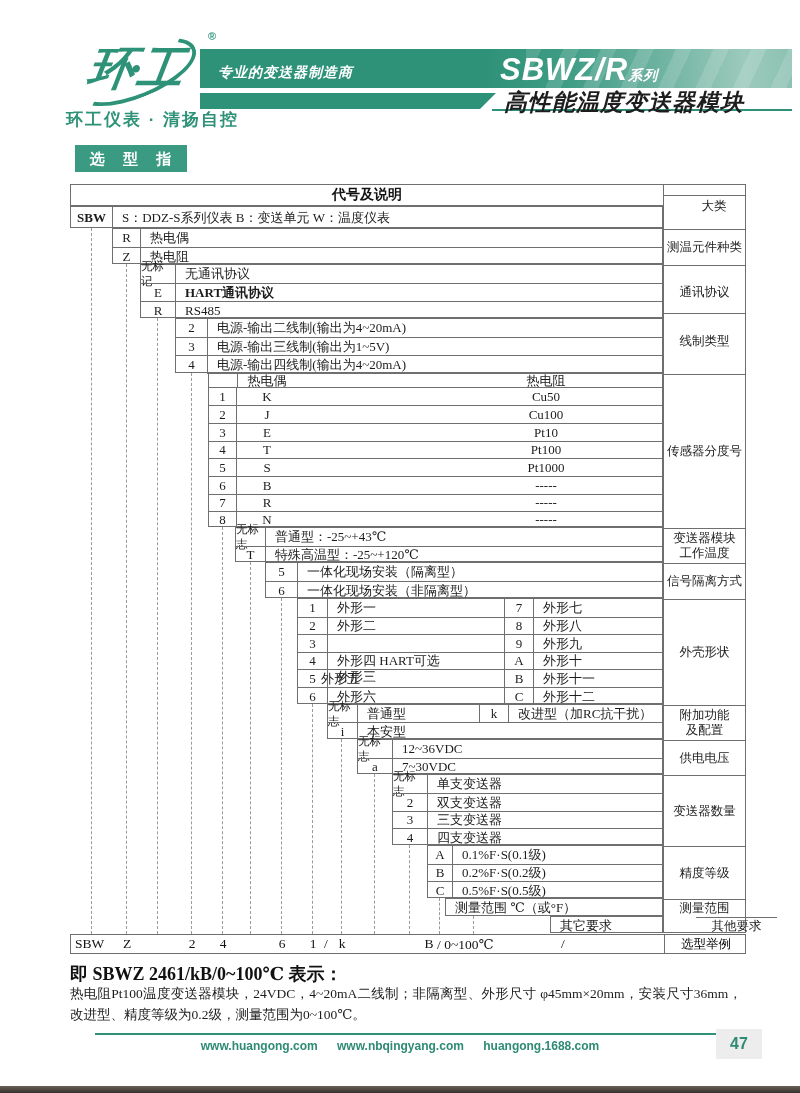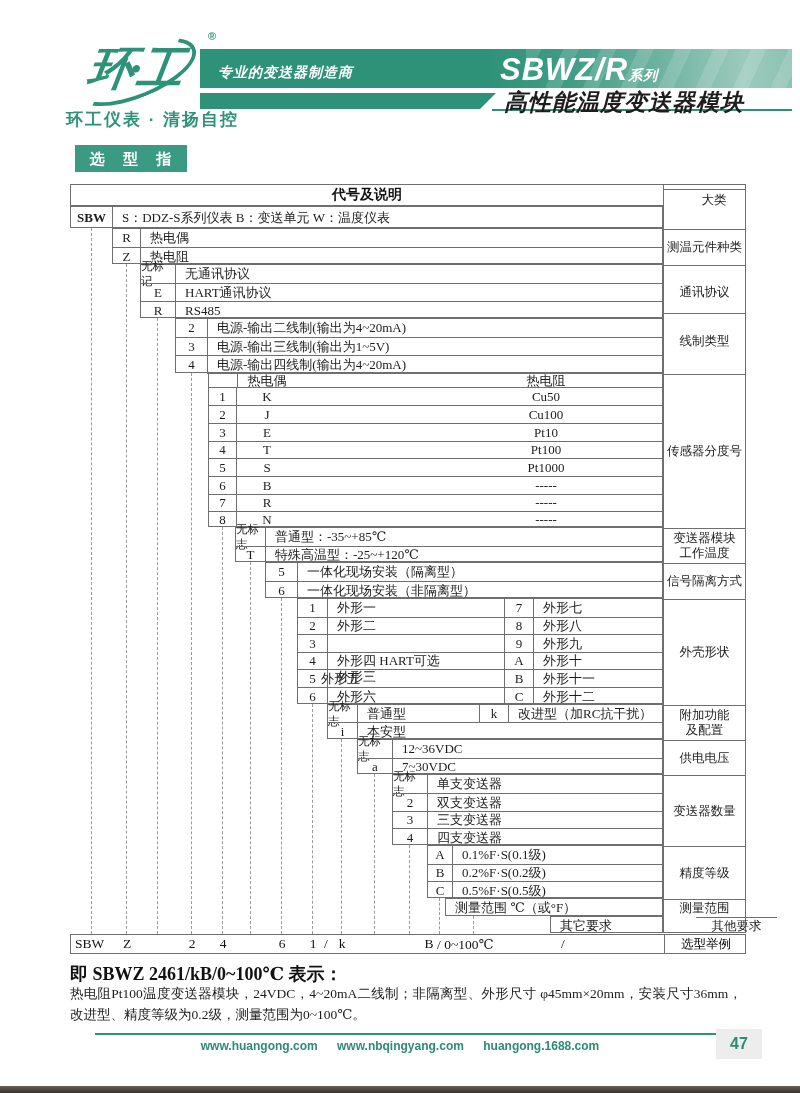--- a/index.html
+++ b/index.html
@@ -128,21 +128,21 @@
           <div class="desc" style="left: 28px; width: 523px;">热电阻</div>
         </div>
       </div>
       <div class="blk" style="left: 140px; top: 264px; width: 523px; height: 54px; background: rgb(255, 255, 255);">
         <div class="row" style="top: 0px; height: 18px;">
           <div class="code cn" style="left: 0px; width: 35px;">无标记</div>
           <div class="desc" style="left: 35px; width: 488px;">无通讯协议</div>
         </div>
         <div class="row mid" style="top: 18px; height: 18px;">
           <div class="code" style="left: 0px; width: 35px;">E</div>
-          <div class="desc" style="left: 35px; width: 488px;">HART通讯协议</div>
+          <div class="desc" style="left: 35px; width: 488px; font-weight: bold;">HART通讯协议</div>
         </div>
         <div class="row mid" style="top: 36px; height: 18px;">
           <div class="code" style="left: 0px; width: 35px;">R</div>
           <div class="desc" style="left: 35px; width: 488px;">RS485</div>
         </div>
       </div>
       <div class="blk" style="left: 175px; top: 318px; width: 488px; height: 55px; background: rgb(255, 255, 255);">
         <div class="row" style="top: 0px; height: 18px;">
           <div class="code" style="left: 0px; width: 32px;">2</div>
           <div class="desc" style="left: 32px; width: 456px;">电源-输出二线制(输出为4~20mA)</div>
@@ -199,21 +199,21 @@
         </div>
         <div class="row mid" style="top: 137px; height: 17px;">
           <div class="code" style="left: 0px; width: 28px;">8</div>
           <div class="ctr" style="left: 58px;">N</div>
           <div class="ctr" style="left: 337px;">-----</div>
         </div>
       </div>
       <div class="blk" style="left: 235px; top: 527px; width: 428px; height: 35px; background: rgb(255, 255, 255);">
         <div class="row" style="top: 0px; height: 18px;">
           <div class="code cn" style="left: 0px; width: 30px;">无标志</div>
-          <div class="desc" style="left: 30px; width: 398px;">普通型：-35~+85℃</div>
+          <div class="desc" style="left: 30px; width: 398px;">普通型：-25~+43℃</div>
         </div>
         <div class="row mid" style="top: 18px; height: 17px;">
           <div class="code" style="left: 0px; width: 30px;">T</div>
           <div class="desc" style="left: 30px; width: 398px;">特殊高温型：-25~+120℃</div>
         </div>
       </div>
       <div class="blk" style="left: 265px; top: 562px; width: 398px; height: 36px; background: rgb(255, 255, 255);">
         <div class="row" style="top: 0px; height: 18px;">
           <div class="code" style="left: 0px; width: 32px;">5</div>
           <div class="desc" style="left: 32px; width: 366px;">一体化现场安装（隔离型）</div>
@@ -319,21 +319,21 @@
         <div class="row" style="top: 0px; height: 18px;">
           <div class="desc" style="left: 0px; width: 218px;">测量范围 ℃（或°F）</div>
         </div>
       </div>
       <div class="blk" style="left: 550px; top: 916px; width: 113px; height: 17px; background: rgb(255, 255, 255);">
         <div class="row" style="top: 0px; height: 17px;">
           <div class="desc" style="left: 0px; width: 113px;">其它要求</div>
         </div>
       </div>
       <div class="abs remark-col" style="left: 663px; top: 184px; width: 83px; height: 749px; background: rgb(255, 255, 255);">
-        <div class="remark-cell" style="top: 4px; height: 22px; padding-left: 19px;">大类</div>
+        <div class="remark-cell" style="top: 10px; height: 22px; padding-left: 19px;">大类</div>
         <div class="remark-cell" style="top: 44px; height: 36px;">测温元件种类</div>
         <div class="remark-cell" style="top: 80px; height: 54px;">通讯协议</div>
         <div class="remark-cell" style="top: 128px; height: 55px;">线制类型</div>
         <div class="remark-cell" style="top: 189px; height: 154px;">传感器分度号</div>
         <div class="remark-cell" style="top: 343px; height: 35px;">变送器模块
 工作温度</div>
         <div class="remark-cell" style="top: 378px; height: 36px;">信号隔离方式</div>
         <div class="remark-cell" style="top: 414px; height: 106px;">外壳形状</div>
         <div class="remark-cell" style="top: 520px; height: 35px;">附加功能
 及配置</div>

